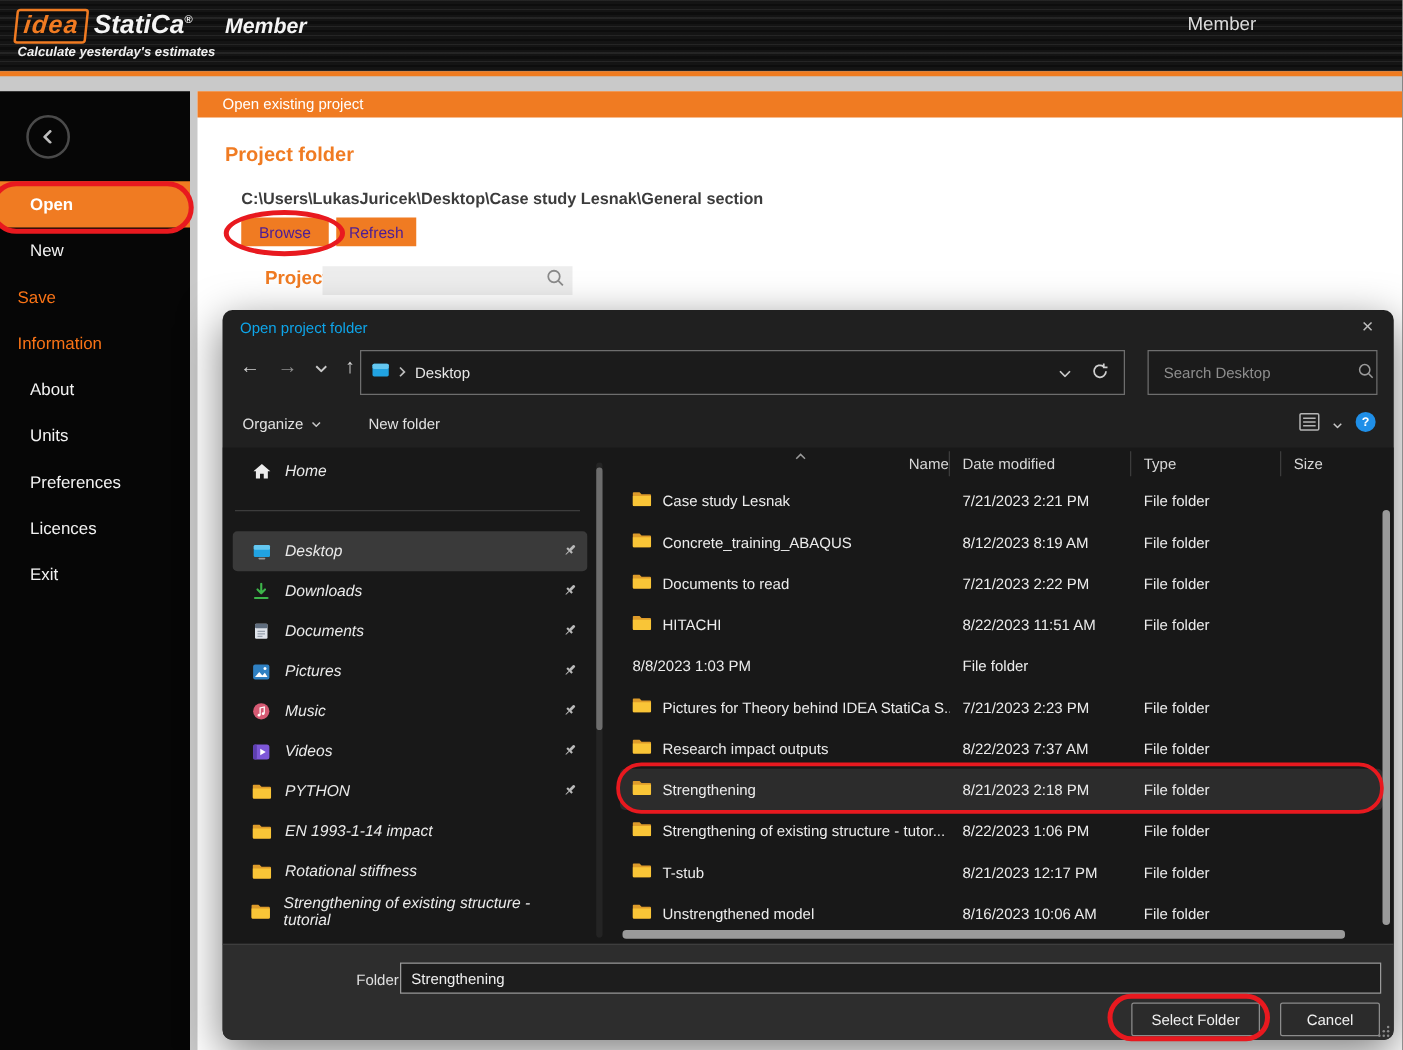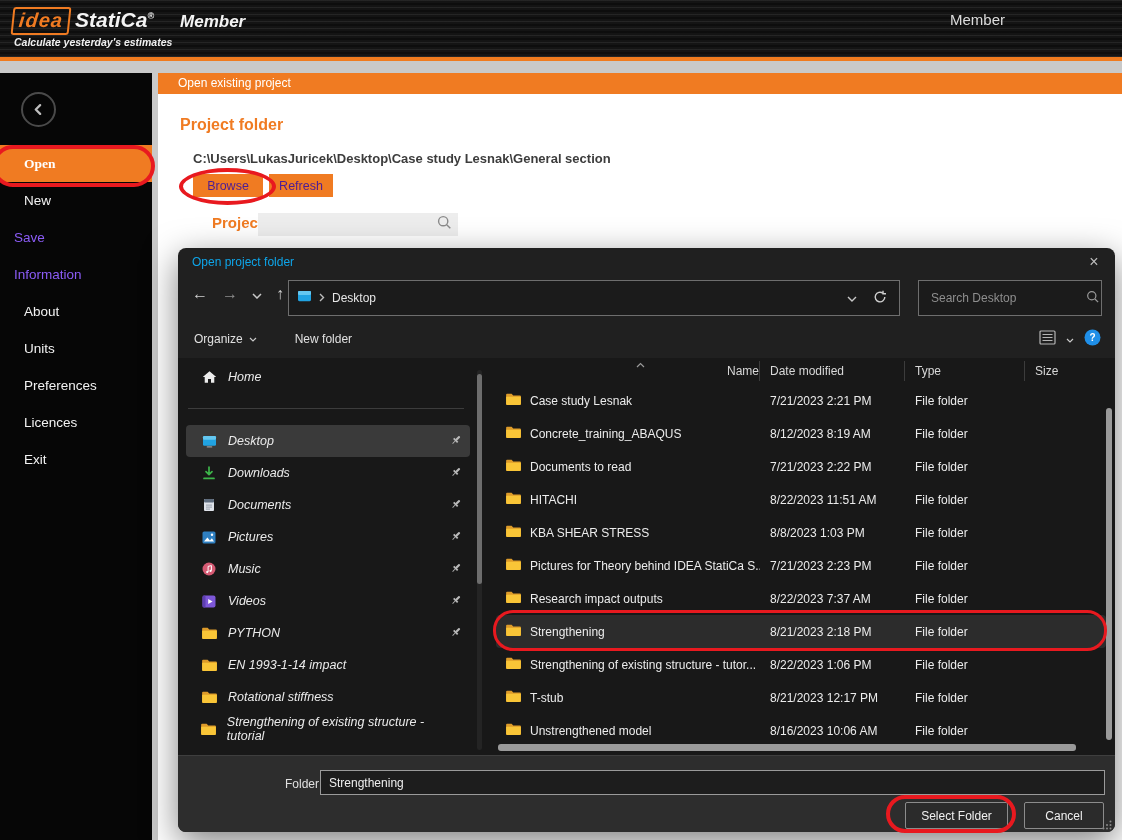--- a/index.html
+++ b/index.html
@@ -21,22 +21,22 @@
   .logo-module { color:#f4f4f4; font-weight:bold; font-style:italic; font-size:17px; margin-left:26px; }
   .tagline { position:absolute; left:14px; top:36px; color:#f0f0f0; font-style:italic; font-size:10.5px; font-weight:bold; }
   .win-title { position:absolute; left:950px; top:11px; color:#dcdcdc; font-size:15px; }
 
   
   .sidebar { position:absolute; left:0; top:73px; width:152px; height:767px; background:#060606; }
   .back-btn { position:absolute; left:21px; top:19px; width:35px; height:35px; border-radius:50%;
     border:2px solid #4a4a4a; color:#bdbdbd; display:flex; align-items:center; justify-content:center; }
   .side-menu { position:absolute; left:0; top:72px; width:152px; }
   .side-item { height:37px; display:flex; align-items:center; padding-left:24px; color:#f2f2f2; font-size:13.5px; }
-  .side-item.active { background:#f07b22; font-weight:bold; color:#fff;font-family:Liberation Serif, serif; }
-  .side-item.disabled { color:#8b5cf6;padding-left:14px; }
+  .side-item.active { background:#f07b22; font-weight:bold; color:#fff; }
+  .side-item.disabled { color:#f97316;padding-left:14px; }
 
   
   .main { position:absolute; left:158px; top:73px; width:964px; height:767px; background:#fff; }
   .banner { height:21px; background:#f07b22; color:#fff; font-size:12px; line-height:21px; padding-left:20px; }
   .pf-heading { position:absolute; left:22px; top:43px; color:#f07b22; font-weight:bold; font-size:16px; }
   .pf-path { position:absolute; left:35px; top:78px; color:#3c3c3c; font-weight:bold; font-size:13px; }
   .btn-orange { position:absolute; height:23px; background:#f07b22; color:#4c1d95; font-size:12.5px;
     display:flex; align-items:center; justify-content:center; border:none; }
   .browse-btn { left:35px; top:101px; width:70px; }
   .refresh-btn { left:111px; top:101px; width:64px; }
@@ -525,27 +525,20 @@
                     <path fill="#dd9b2a" d="M1 .8h5l1.7 1.8H15a1 1 0 0 1 1 1v8a1.4 1.4 0 0 1-1.4 1.4H1.4A1.4 1.4 0 0 1 0 11.6V1.8A1 1 0 0 1 1 .8z"></path>
                     <path fill="#f9c537" d="M0 4.1h16v7.5a1.4 1.4 0 0 1-1.4 1.4H1.4A1.4 1.4 0 0 1 0 11.6z"></path>
                   </svg></span>
                 <span>HITACHI</span>
               </span>
               <span class="cell date">8/22/2023 11:51 AM</span>
               <span class="cell type">File folder</span>
               <span class="cell size"></span>
             </div>
             <div class="frow">
-              <span class="cell name">
-                <span class="icon"><svg width="15" height="12" viewBox="0 0 16 13">
-                    <path fill="#dd9b2a" d="M1 .8h5l1.7 1.8H15a1 1 0 0 1 1 1v8a1.4 1.4 0 0 1-1.4 1.4H1.4A1.4 1.4 0 0 1 0 11.6V1.8A1 1 0 0 1 1 .8z"></path>
-                    <path fill="#f9c537" d="M0 4.1h16v7.5a1.4 1.4 0 0 1-1.4 1.4H1.4A1.4 1.4 0 0 1 0 11.6z"></path>
-                  </svg></span>
-                <span>KBA SHEAR STRESS</span>
-              </span>
               <span class="cell date">8/8/2023 1:03 PM</span>
               <span class="cell type">File folder</span>
               <span class="cell size"></span>
             </div>
             <div class="frow">
               <span class="cell name">
                 <span class="icon"><svg width="15" height="12" viewBox="0 0 16 13">
                     <path fill="#dd9b2a" d="M1 .8h5l1.7 1.8H15a1 1 0 0 1 1 1v8a1.4 1.4 0 0 1-1.4 1.4H1.4A1.4 1.4 0 0 1 0 11.6V1.8A1 1 0 0 1 1 .8z"></path>
                     <path fill="#f9c537" d="M0 4.1h16v7.5a1.4 1.4 0 0 1-1.4 1.4H1.4A1.4 1.4 0 0 1 0 11.6z"></path>
                   </svg></span>

